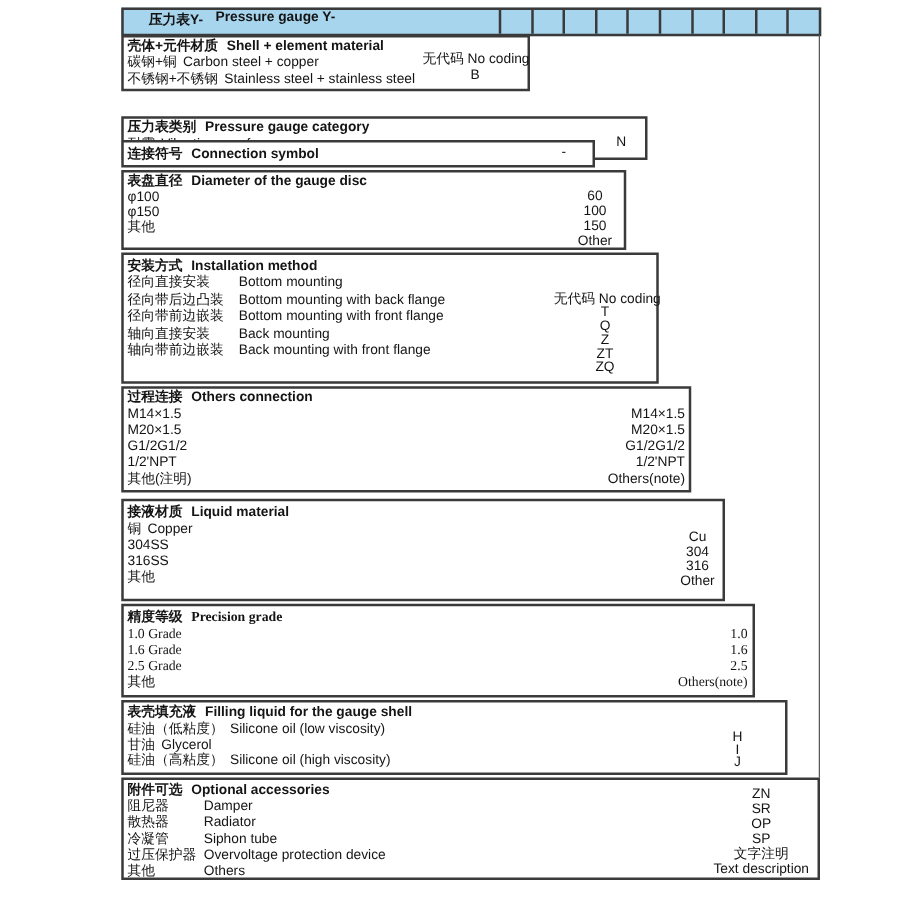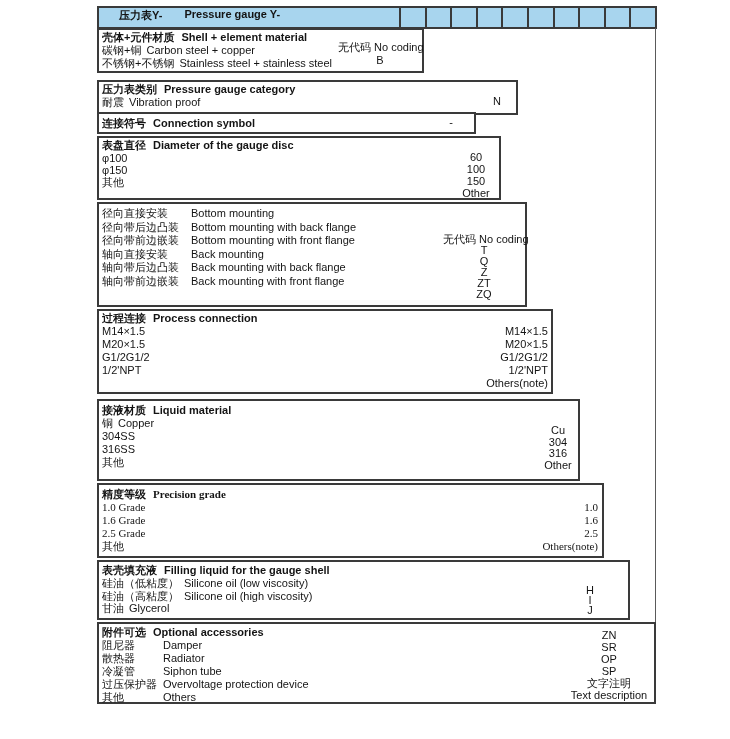--- a/index.html
+++ b/index.html
@@ -18,41 +18,41 @@
   
   .header{
     top:6px;width:560px;height:23px;
     display:flex;align-items:stretch;
     background:var(--hfill,#a8d5ee);
   }
   .htitle{
     width:300px;flex:0 0 300px;display:flex;align-items:flex-start;
     padding-left:20px;font-weight:bold;box-sizing:border-box;
   }
-  .hte{margin-left:22px;}
+  .hte{margin-left:10px;}
   .hcell{flex:1 1 0;border-left:2px solid var(--line,#3a3a3a);}
   
   .dropline{
     position:absolute;left:655px;top:28px;height:676px;width:0;
     border-left:1.5px solid #5a5a5a;
   }
   
   .sec{padding:1px 0 0 3px;line-height:13px;}
   .t{font-weight:bold;}
   .te{margin-left:7px;}
   .c2{margin-left:5px;}
   .c2:empty{display:none;}
   .codes{
     position:absolute;right:0;text-align:center;line-height:13px;
     white-space:nowrap;
   }
   
   .sx0{top:28px;height:45px;width:327px;}
   .sx0 .codes{top:11px;width:84px;}
-  .sx1{top:80px;height:35px;width:421px;}
+  .sx1{top:93px;height:35px;width:421px;}
   .sx1 .codes{top:13px;width:38px;}
   .sx2{top:112px;height:22px;width:379px;padding-top:3px;}
   .sx2 .codes{top:2px;width:46px;}
   .sx3{top:136px;height:64px;width:404px;}
   .sx3 .r{line-height:12px;}
   .sx3 .codes{top:13px;width:46px;line-height:12px;}
   .sx4{top:202px;height:105px;width:430px;padding-top:3px;}
   .sx4 .r{line-height:13.5px;}
   .sx4 .c1{display:inline-block;min-width:84px;}
   .sx4 .codes{top:30px;width:82px;line-height:11px;}
@@ -145,63 +145,66 @@
     </div>
     <div class="codes">
       <div>60</div>
       <div>100</div>
       <div>150</div>
       <div>Other</div>
     </div>
   </div>
 
   <div class="box sec sx4">
+    <div class="t">
+      <span class="tc">安装方式</span><span class="te">Installation method</span>
+    </div>
     <div class="r">
       <span class="c1">径向直接安装</span><span class="c2">Bottom mounting</span>
     </div>
     <div class="r">
       <span class="c1">径向带后边凸装</span><span class="c2">Bottom mounting with back flange</span>
     </div>
     <div class="r">
       <span class="c1">径向带前边嵌装</span><span class="c2">Bottom mounting with front flange</span>
     </div>
     <div class="r">
       <span class="c1">轴向直接安装</span><span class="c2">Back mounting</span>
-    </div>
-    <div class="r">
-      <span class="c1">轴向带后边凸装</span><span class="c2">Back mounting with back flange</span>
     </div>
     <div class="r">
       <span class="c1">轴向带前边嵌装</span><span class="c2">Back mounting with front flange</span>
     </div>
     <div class="codes">
       <div>无代码 No coding</div>
       <div>T</div>
       <div>Q</div>
       <div>Z</div>
       <div>ZT</div>
       <div>ZQ</div>
     </div>
   </div>
 
   <div class="box sec sx5">
     <div class="t">
-      <span class="tc">过程连接</span><span class="te">Process connection</span>
+      <span class="tc">过程连接</span><span class="te">Others connection</span>
     </div>
     <div class="r">
       <span class="c1">M14×1.5</span>
     </div>
     <div class="r">
       <span class="c1">M20×1.5</span>
     </div>
     <div class="r">
       <span class="c1">G1/2G1/2</span>
     </div>
     <div class="r">
       <span class="c1">1/2'NPT</span>
+    </div>
+    <div class="r">
+      <span class="c1">其他(注明)</span>
     </div>
     <div class="codes">
       <div>M14×1.5</div>
       <div>M20×1.5</div>
       <div>G1/2G1/2</div>
       <div>1/2'NPT</div>
       <div>Others(note)</div>
     </div>
   </div>
 
@@ -254,24 +257,24 @@
   </div>
 
   <div class="box sec sx8">
     <div class="t">
       <span class="tc">表壳填充液</span><span class="te">Filling liquid for the gauge shell</span>
     </div>
     <div class="r">
       <span class="c1">硅油（低粘度）</span><span class="c2">Silicone oil (low viscosity)</span>
     </div>
     <div class="r">
+      <span class="c1">甘油</span><span class="c2">Glycerol</span>
+    </div>
+    <div class="r">
       <span class="c1">硅油（高粘度）</span><span class="c2">Silicone oil (high viscosity)</span>
-    </div>
-    <div class="r">
-      <span class="c1">甘油</span><span class="c2">Glycerol</span>
     </div>
     <div class="codes">
       <div>H</div>
       <div>I</div>
       <div>J</div>
     </div>
   </div>
 
   <div class="box sec sx9">
     <div class="t">

